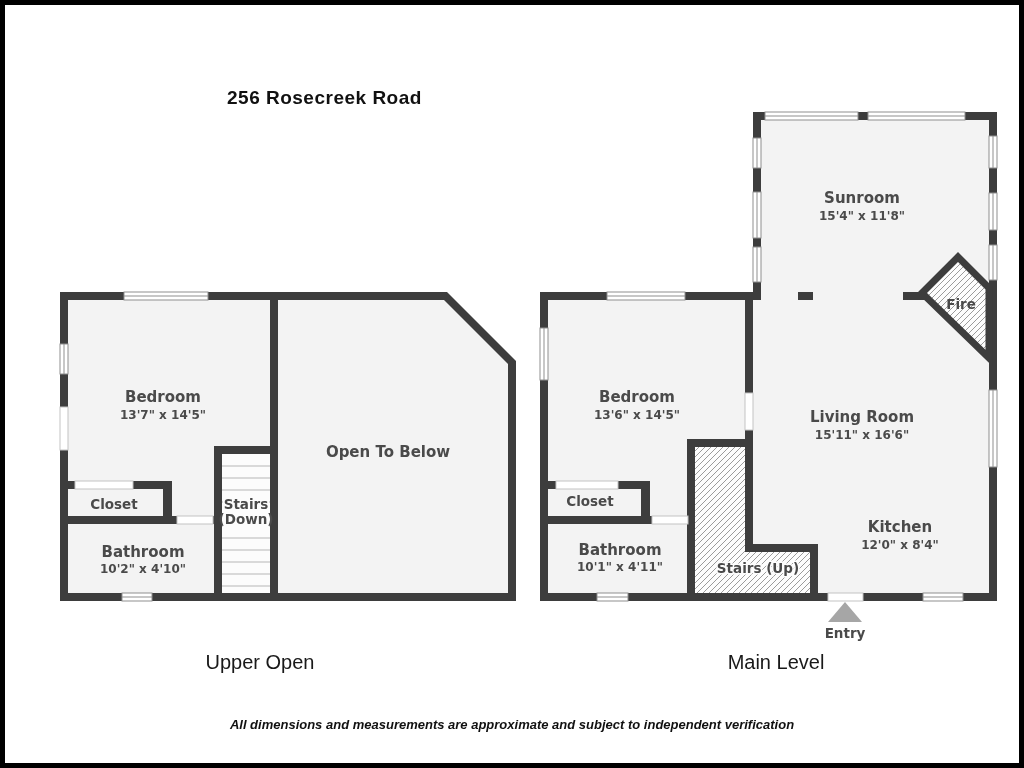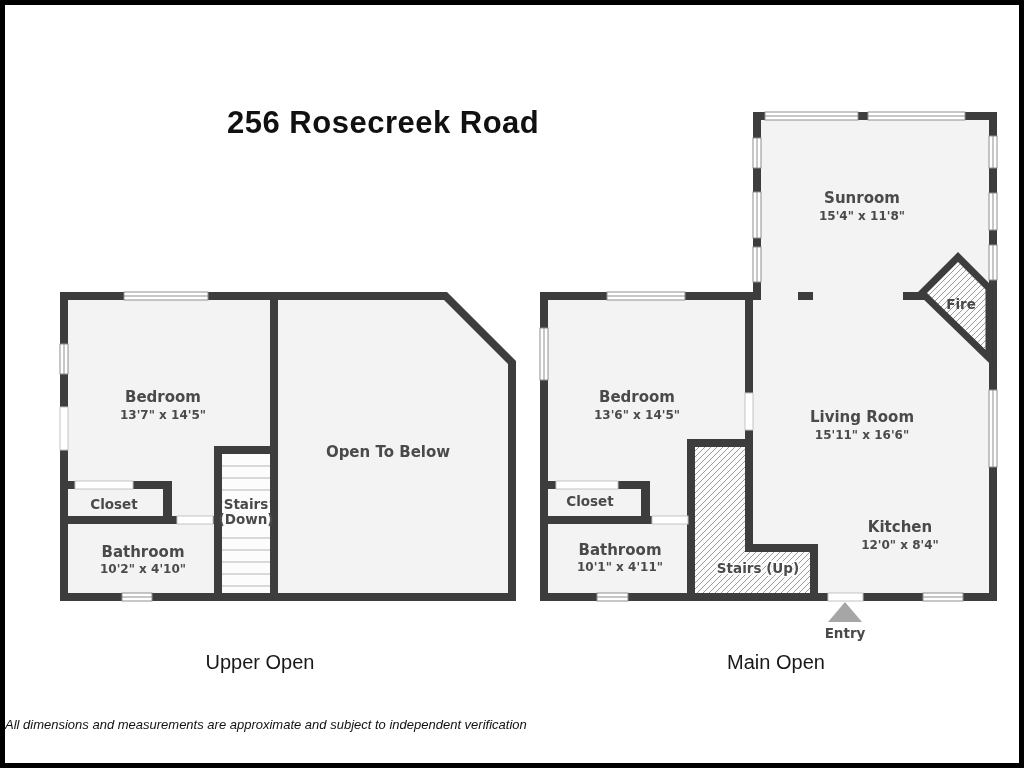--- a/index.html
+++ b/index.html
@@ -6,33 +6,33 @@
   .canvas{
     position:relative;
     width:1024px;height:768px;
     box-sizing:border-box;
     border:5px solid #000;
     background:#ffffff;
     font-family:"Liberation Sans",sans-serif;
     overflow:hidden;
   }
   .page-title{
-    position:absolute;left:222px;top:100px;
-    font-size:31px;font-weight:700;color:#111;
+    position:absolute;left:222px;top:82px;
+    font-size:19px;font-weight:700;color:#111;
     letter-spacing:.5px;white-space:nowrap;margin:0;
   }
   .level-label{
     position:absolute;top:646px;transform:translateX(-50%);
     font-size:20px;font-weight:400;color:#191919;white-space:nowrap;
   }
   .level-label.upper{left:255px;}
   .level-label.main{left:771px;}
   .disclaimer{
     position:absolute;left:0;top:712px;width:100%;
-    text-align:left;font-size:13px;font-weight:400;font-style:italic;color:#111;
+    text-align:center;font-size:13px;font-weight:700;font-style:italic;color:#111;
   }
   svg{position:absolute;left:0;top:0;}
   .wall{fill:#3d3d3d;}
   .floor{fill:#f3f3f3;}
   .win{fill:#ffffff;stroke:#8f8f8f;stroke-width:1;}
   .winline{stroke:#8f8f8f;stroke-width:1;fill:none;}
   .door{fill:#ffffff;stroke:#c3c3c3;stroke-width:1;}
   .steps-bg{fill:#fcfcfc;}
   .steps{stroke:#b5b5b5;stroke-width:1.2;fill:none;}
   .hatch-bg{fill:#fdfdfd;}
@@ -218,15 +218,15 @@
       </g>
 
       <g>
         <polygon points="845,602 828,622 862,622" fill="#a6a6a6"></polygon>
         <text class="room-small" x="845" y="638">Entry</text>
       </g>
     </g>
   </svg>
 
   <div class="level-label upper">Upper Open</div>
-  <div class="level-label main">Main Open</div>
+  <div class="level-label main">Main Level</div>
   <div class="disclaimer">All dimensions and measurements are approximate and subject to independent verification</div>
 </div>
 
 </body></html>

